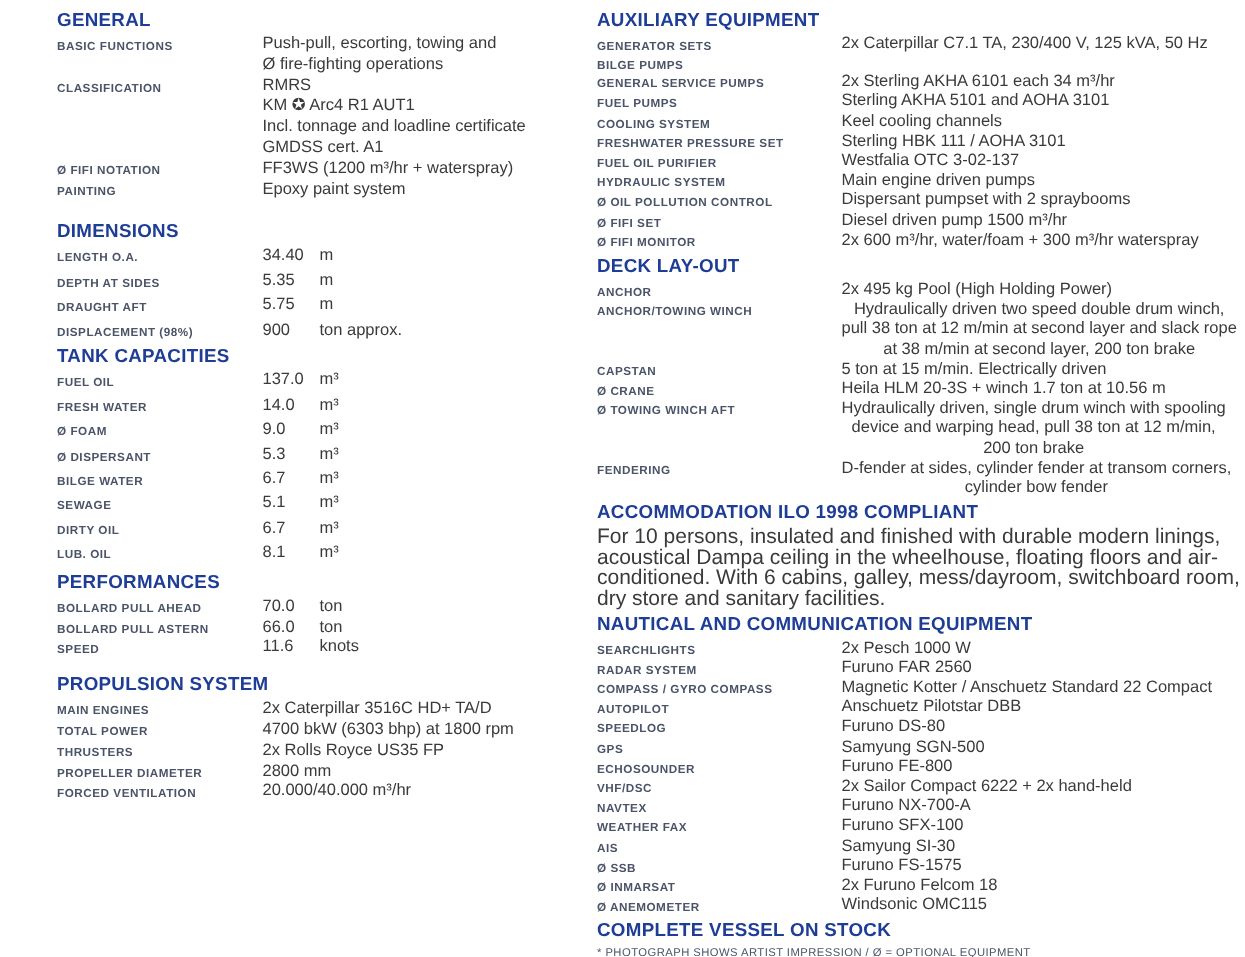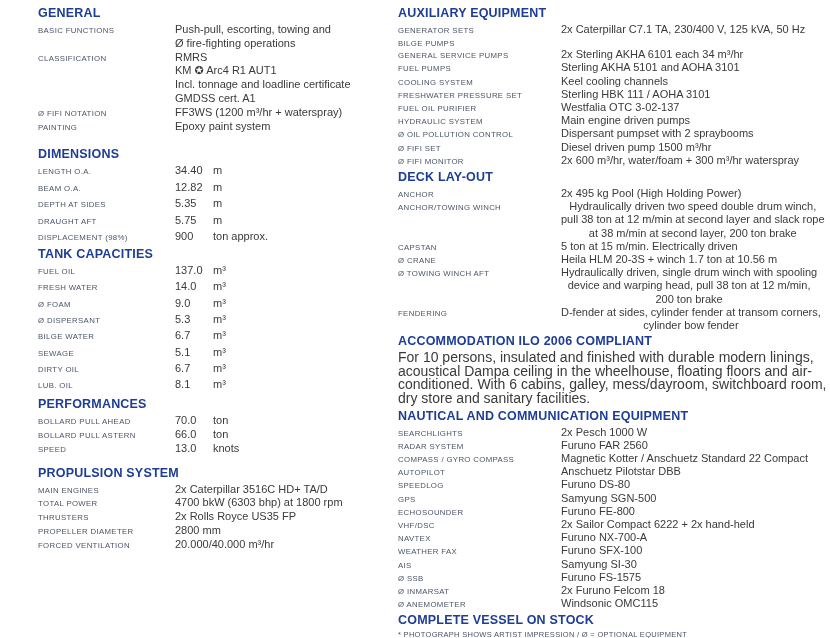--- a/index.html
+++ b/index.html
@@ -21,21 +21,21 @@
     font-size:12.5px;
     font-weight:bold;
     color:var(--heading,#1d3d96);
     letter-spacing:.2px;
     margin:0 0 3px 0;
   }
   .row{display:flex;align-items:flex-start;}
   .label{
     flex:none;
     font-size:7.8px;
-    font-weight:normal;
+    font-weight:bold;
     color:var(--label,#4a5368);
     letter-spacing:.35px;
     padding-top:3px;
     text-transform:uppercase;
   }
   .col-left .label{width:137px;}
   .col-right .label{width:163px;}
   .value{
     font-size:11px;
     color:var(--value,#3a3a3a);
@@ -97,24 +97,20 @@
         </div>
   </section>
       <section class="section wide">
     <div class="sec-title">DIMENSIONS</div>
     <div class="rows">
           <div class="row">
             <div class="label">LENGTH O.A.</div>
             <div class="value"><span class="num">34.40</span><span class="unit">m</span></div>
           </div>
           <div class="row">
-            <div class="label">BEAM O.A.</div>
-            <div class="value"><span class="num">12.82</span><span class="unit">m</span></div>
-          </div>
-          <div class="row">
             <div class="label">DEPTH AT SIDES</div>
             <div class="value"><span class="num">5.35</span><span class="unit">m</span></div>
           </div>
           <div class="row">
             <div class="label">DRAUGHT AFT</div>
             <div class="value"><span class="num">5.75</span><span class="unit">m</span></div>
           </div>
           <div class="row">
             <div class="label">DISPLACEMENT (98%)</div>
             <div class="value"><span class="num">900</span><span class="unit">ton approx.</span></div>
@@ -164,21 +160,21 @@
           <div class="row">
             <div class="label">BOLLARD PULL AHEAD</div>
             <div class="value"><span class="num">70.0</span><span class="unit">ton</span></div>
           </div>
           <div class="row">
             <div class="label">BOLLARD PULL ASTERN</div>
             <div class="value"><span class="num">66.0</span><span class="unit">ton</span></div>
           </div>
           <div class="row">
             <div class="label">SPEED</div>
-            <div class="value"><span class="num">13.0</span><span class="unit">knots</span></div>
+            <div class="value"><span class="num">11.6</span><span class="unit">knots</span></div>
           </div>
         </div>
   </section>
       <section class="section">
     <div class="sec-title">PROPULSION SYSTEM</div>
     <div class="rows">
           <div class="row">
             <div class="label">MAIN ENGINES</div>
             <div class="value">2x Caterpillar 3516C HD+ TA/D</div>
           </div>
@@ -278,21 +274,21 @@
 200 ton brake</div>
           </div>
           <div class="row">
             <div class="label">FENDERING</div>
             <div class="value">D-fender at sides, cylinder fender at transom corners,
 cylinder bow fender</div>
           </div>
         </div>
   </section>
       <section class="section">
-    <div class="sec-title">ACCOMMODATION ILO 2006 COMPLIANT</div>
+    <div class="sec-title">ACCOMMODATION ILO 1998 COMPLIANT</div>
     <div class="rows">
           <div class="para">For 10 persons, insulated and finished with durable modern linings, acoustical Dampa ceiling in the wheelhouse, floating floors and air-conditioned. With 6 cabins, galley, mess/dayroom, switchboard room, dry store and sanitary facilities.</div>
         </div>
   </section>
       <section class="section">
     <div class="sec-title">NAUTICAL AND COMMUNICATION EQUIPMENT</div>
     <div class="rows">
           <div class="row">
             <div class="label">SEARCHLIGHTS</div>
             <div class="value">2x Pesch 1000 W</div>

